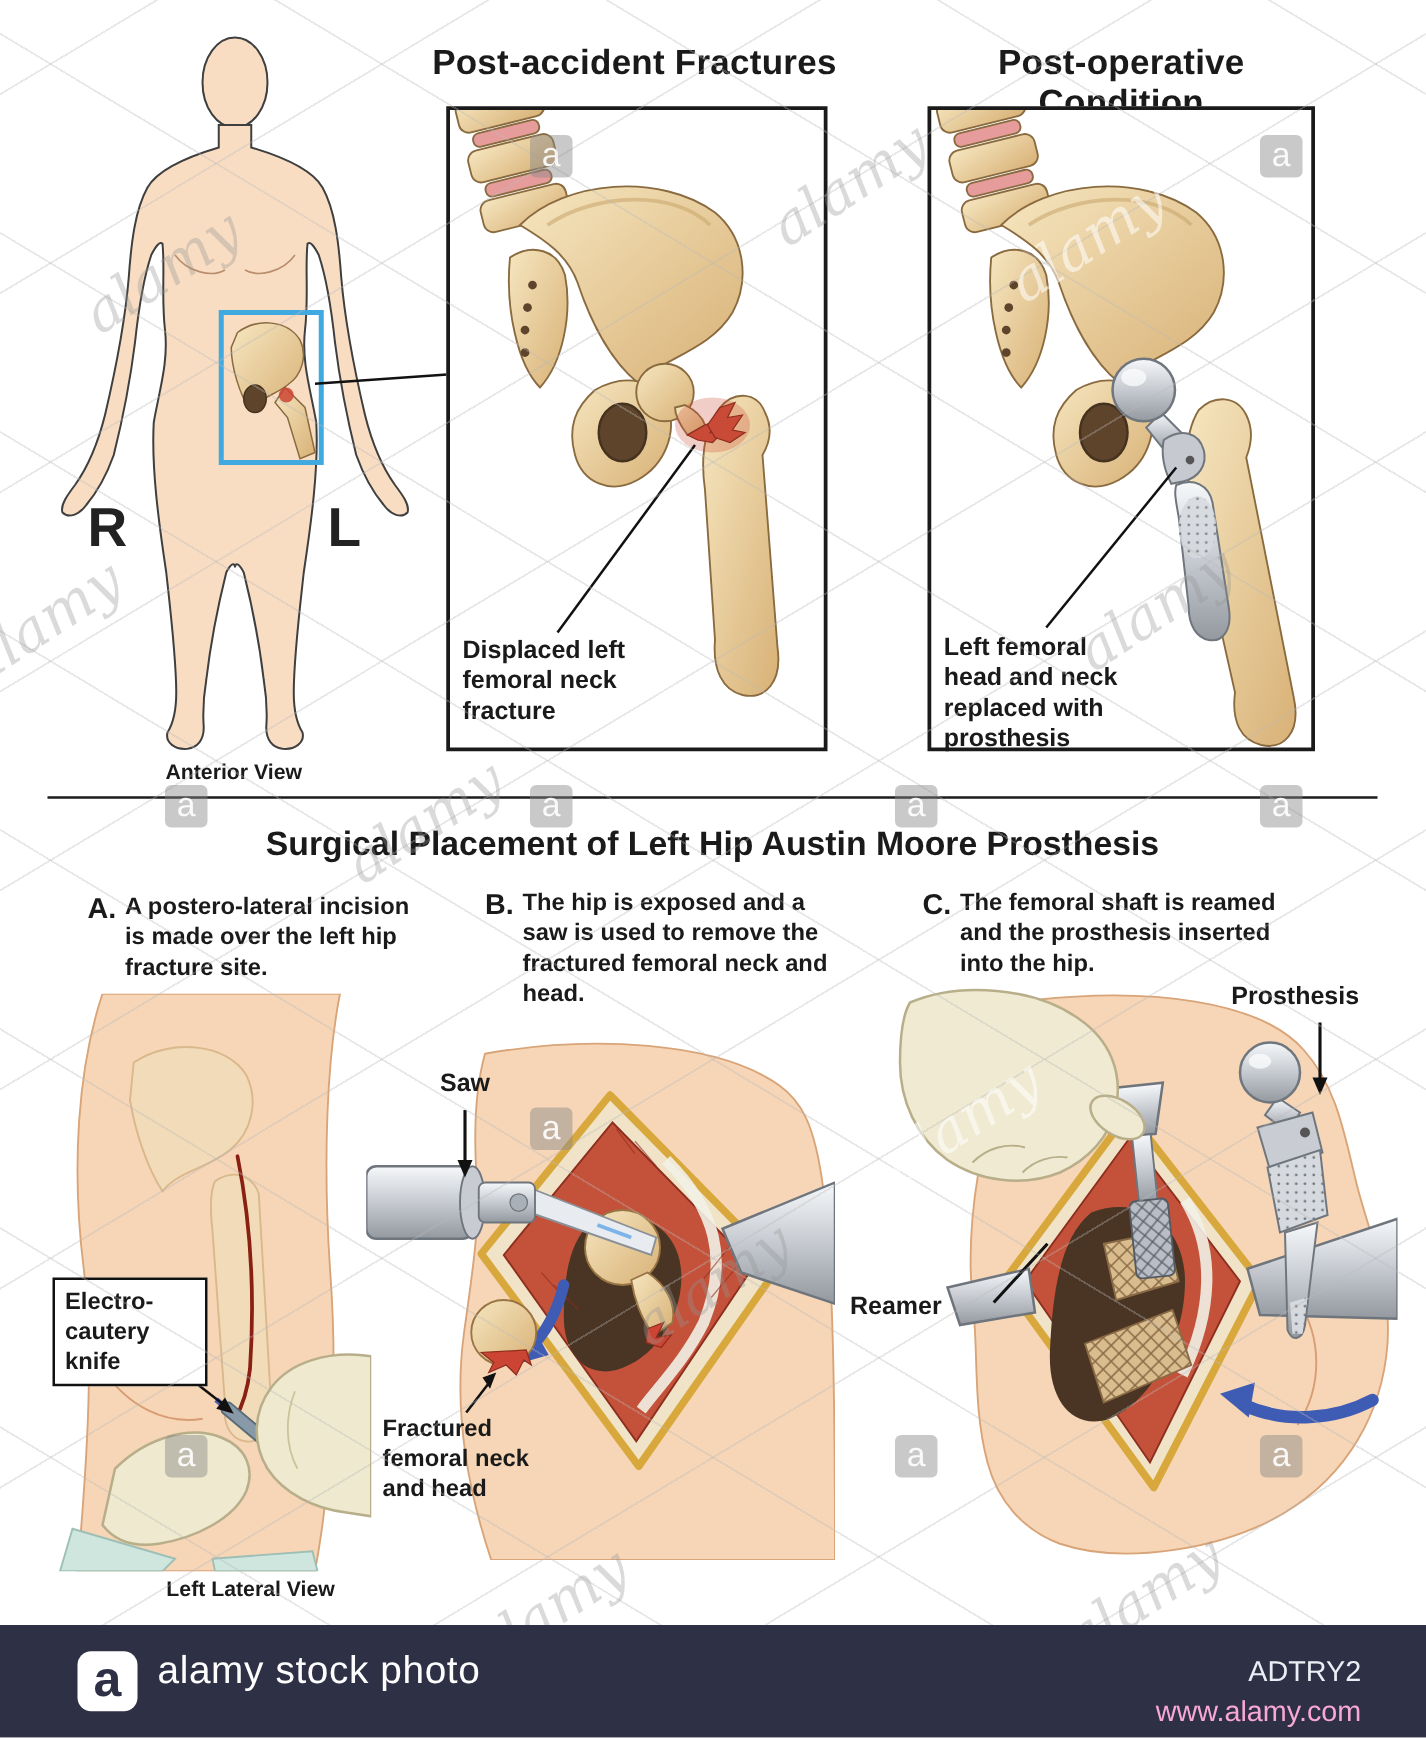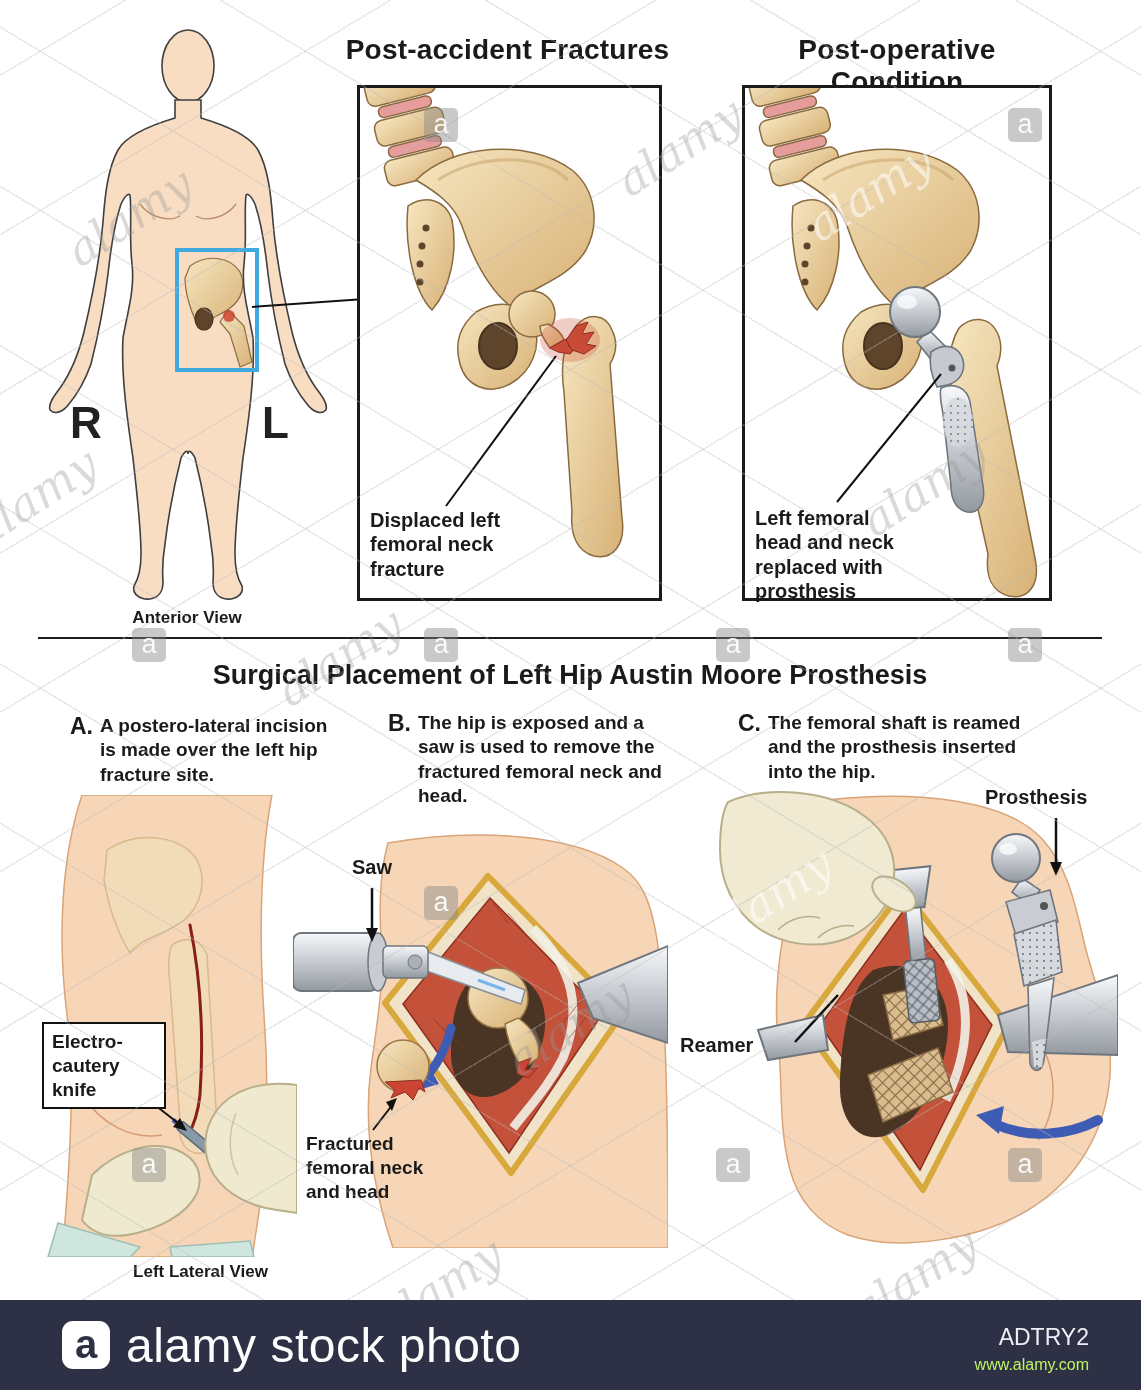--- a/index.html
+++ b/index.html
@@ -27,23 +27,23 @@
       repeating-linear-gradient(-31deg, transparent 0 135px, rgba(185,185,185,.32) 135px 136.5px);}
   .wm-box{position:absolute;width:34px;height:34px;border-radius:5px;background:rgba(135,135,135,.45);
     color:rgba(255,255,255,.9);font-size:27px;line-height:32px;text-align:center;z-index:41;pointer-events:none;}
   .wm-text{position:absolute;font-family:"DejaVu Serif",serif;font-style:italic;font-size:46px;
     color:rgba(150,150,150,.35);transform:rotate(-33deg);z-index:41;pointer-events:none;}
   .wm-white{color:rgba(255,255,255,.55);}
   
   #footer{position:absolute;left:0;top:1300px;width:1141px;height:90px;background:#2e3145;z-index:60;}
   #footer-logo{position:absolute;left:62px;top:21px;width:48px;height:48px;background:#fff;border-radius:11px;
     color:#2e3145;font-size:40px;font-weight:700;text-align:center;line-height:46px;}
-  #footer-brand{position:absolute;left:126px;top:18px;font-size:48px;font-weight:400;color:#fdfdfd;letter-spacing:.5px;}
+  #footer-brand{position:absolute;left:126px;top:18px;font-size:31px;font-weight:400;color:#fdfdfd;letter-spacing:.5px;}
   #footer-id{position:absolute;right:52px;top:24px;font-size:23px;color:#eceef5;text-align:center;}
-  #footer-url{position:absolute;right:52px;top:56px;font-size:16px;color:#bef264;text-align:center;}
+  #footer-url{position:absolute;right:52px;top:56px;font-size:23px;color:#f9a8d4;text-align:center;}
   .lbl{z-index:12;}
   .electro-box{position:absolute;left:42px;top:1022px;width:104px;border:2px solid #111;background:#fff;
     padding:6px 8px;font-size:19px;font-weight:700;line-height:1.25;z-index:12;}
   svg{display:block;}
 </style>
 </head>
 <body>
 
 <div id="page">
 

